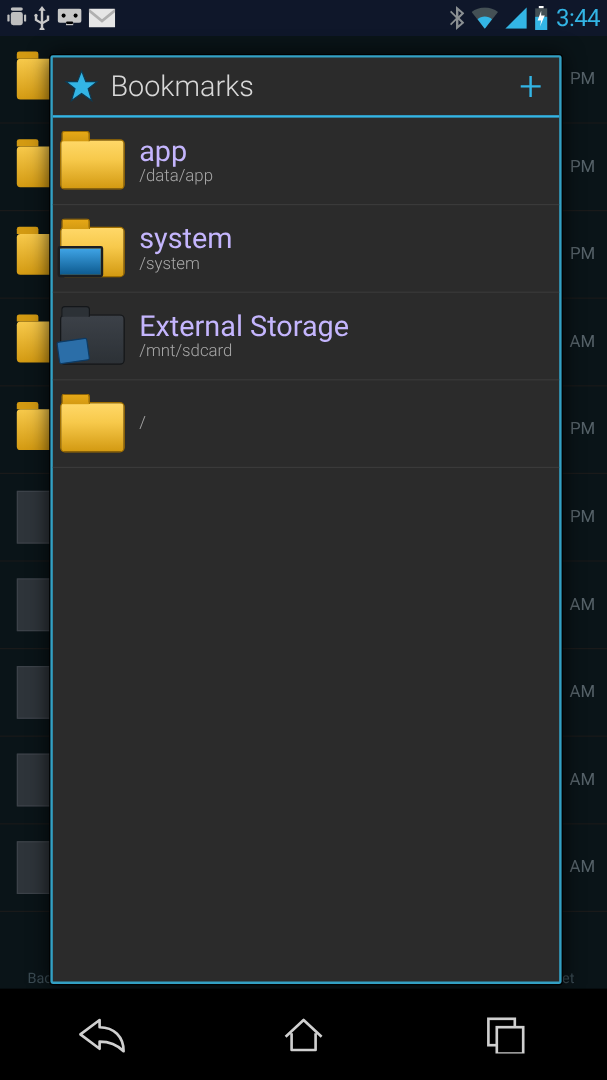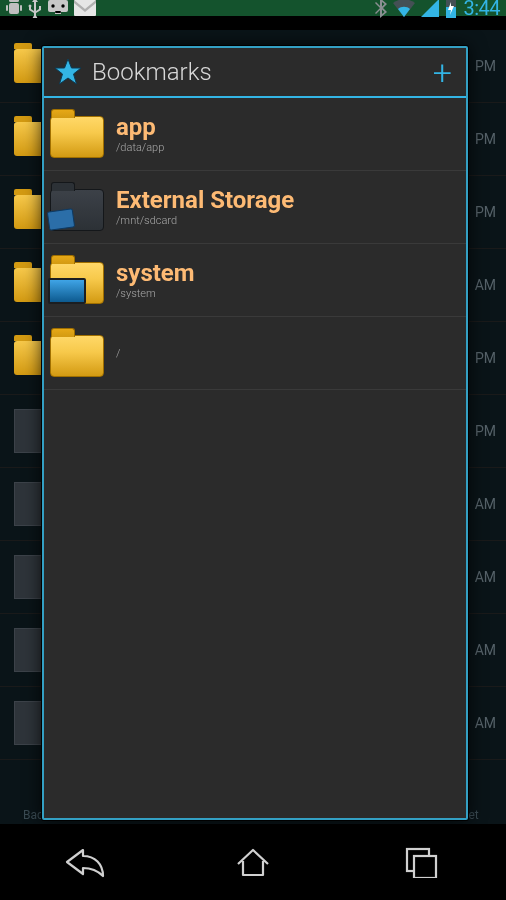--- a/index.html
+++ b/index.html
@@ -1,17 +1,17 @@
 <!DOCTYPE html>
 <html><head>
 <meta charset="utf-8">
 <style>
   html,body{margin:0;padding:0;width:506px;height:900px;background:#000;font-family:Roboto,"Helvetica Neue",Arial,sans-serif;overflow:hidden;}
   
-  .status-bar{height:16px;background:#14532d;color:#fff;display:flex;align-items:center;padding:0 6px;font-size:18px;}
+  .status-bar{height:30px;background:#0f172a;color:#fff;display:flex;align-items:center;padding:0 6px;font-size:18px;}
   .status-left{display:flex;align-items:center;gap:6px;flex:0 0 auto;}
   .status-right{margin-left:auto;display:flex;align-items:center;gap:6px;}
   .status-right .clock{color:#33b5e5;font-size:20px;letter-spacing:-0.5px;}
   .ico{display:inline-flex;align-items:center;justify-content:center;}
   
   .bg-area{position:absolute;top:30px;left:0;right:0;bottom:76px;background:#0a1418;overflow:hidden;}
   .bg-row{height:72px;border-bottom:1px solid #1a1a1a;display:flex;align-items:center;justify-content:flex-end;padding-right:10px;color:#566269;font-size:14px;}
   .bg-thumb{width:42px;height:42px;background:#2e343a;border:1px solid #3c4249;margin-left:14px;margin-right:auto;}
   .bg-folder{width:42px;height:34px;margin-left:14px;margin-right:auto;background:linear-gradient(#f7c94b,#d39a12);border-radius:3px;position:relative;}
   .bg-folder:before{content:"";position:absolute;top:-6px;left:0;width:18px;height:6px;background:#d39a12;border-radius:2px 2px 0 0;}
@@ -25,22 +25,22 @@
   .bm-list{}
   .bm-row{height:72px;display:flex;align-items:center;border-bottom:1px solid #3a3a3a;padding:0 6px;}
   .bm-icon{width:54px;height:44px;margin-right:12px;flex:0 0 auto;position:relative;}
   .folder-yellow{width:52px;height:40px;background:linear-gradient(#ffd868 0%,#f7c94b 40%,#d39a12 100%);border-radius:4px;position:relative;top:4px;border:1px solid #a06f00;}
   .folder-yellow:before{content:"";position:absolute;top:-8px;left:0;width:22px;height:8px;background:linear-gradient(#e6a817,#d39a12);border-radius:3px 3px 0 0;border:1px solid #a06f00;border-bottom:none;}
   .folder-dark{width:52px;height:40px;background:linear-gradient(#3c4148 0%,#2c3136 100%);border-radius:4px;position:relative;top:4px;border:1px solid #14171a;}
   .folder-dark:before{content:"";position:absolute;top:-8px;left:0;width:22px;height:8px;background:#2c3136;border-radius:3px 3px 0 0;border:1px solid #14171a;border-bottom:none;}
   .sd-badge{position:absolute;bottom:0;left:-2px;width:24px;height:17px;background:#2b6ea8;border:1px solid #0d3a63;border-radius:2px;transform:rotate(-8deg);}
   .monitor-badge{position:absolute;bottom:-2px;left:-2px;width:34px;height:22px;background:linear-gradient(#3fa4e6,#0d5a8f);border:2px solid #1b1e21;border-radius:2px;}
   .bm-text{display:flex;flex-direction:column;justify-content:center;min-width:0;}
-  .bm-name{color:#fdba74;font-size:24px;font-weight:700;line-height:1.1;}
-  .bm-path{color:#a8a8a8;font-size:11px;font-weight:300;}
+  .bm-name{color:#c4b5fd;font-size:24px;font-weight:400;line-height:1.1;}
+  .bm-path{color:#a8a8a8;font-size:14px;font-weight:300;}
   
   .nav-bar{position:absolute;left:0;right:0;bottom:0;height:76px;background:#000;display:flex;align-items:center;justify-content:space-around;}
   .nav-btn{width:80px;height:54px;display:flex;align-items:center;justify-content:center;color:#cfcfcf;}
   
   .star-wrap{width:28px;height:28px;}
 </style>
 </head>
 <body>
 
 <div class="status-bar">
@@ -172,36 +172,36 @@
         <div class="bm-icon">
           <div class="folder-yellow"></div>
         </div>
         <div class="bm-text">
           <div class="bm-name">app</div>
           <div class="bm-path">/data/app</div>
         </div>
       </div>
       <div class="bm-row">
         <div class="bm-icon">
+          <div class="folder-yellow"></div>
+          <div class="monitor-badge"></div>
+        </div>
+        <div class="bm-text">
+          <div class="bm-name">system</div>
+          <div class="bm-path">/system</div>
+        </div>
+      </div>
+      <div class="bm-row">
+        <div class="bm-icon">
           <div class="folder-dark"></div>
           <div class="sd-badge"></div>
         </div>
         <div class="bm-text">
           <div class="bm-name">External Storage</div>
           <div class="bm-path">/mnt/sdcard</div>
-        </div>
-      </div>
-      <div class="bm-row">
-        <div class="bm-icon">
-          <div class="folder-yellow"></div>
-          <div class="monitor-badge"></div>
-        </div>
-        <div class="bm-text">
-          <div class="bm-name">system</div>
-          <div class="bm-path">/system</div>
         </div>
       </div>
       <div class="bm-row">
         <div class="bm-icon">
           <div class="folder-yellow"></div>
         </div>
         <div class="bm-text">
           <div class="bm-path">/</div>
         </div>
       </div>

